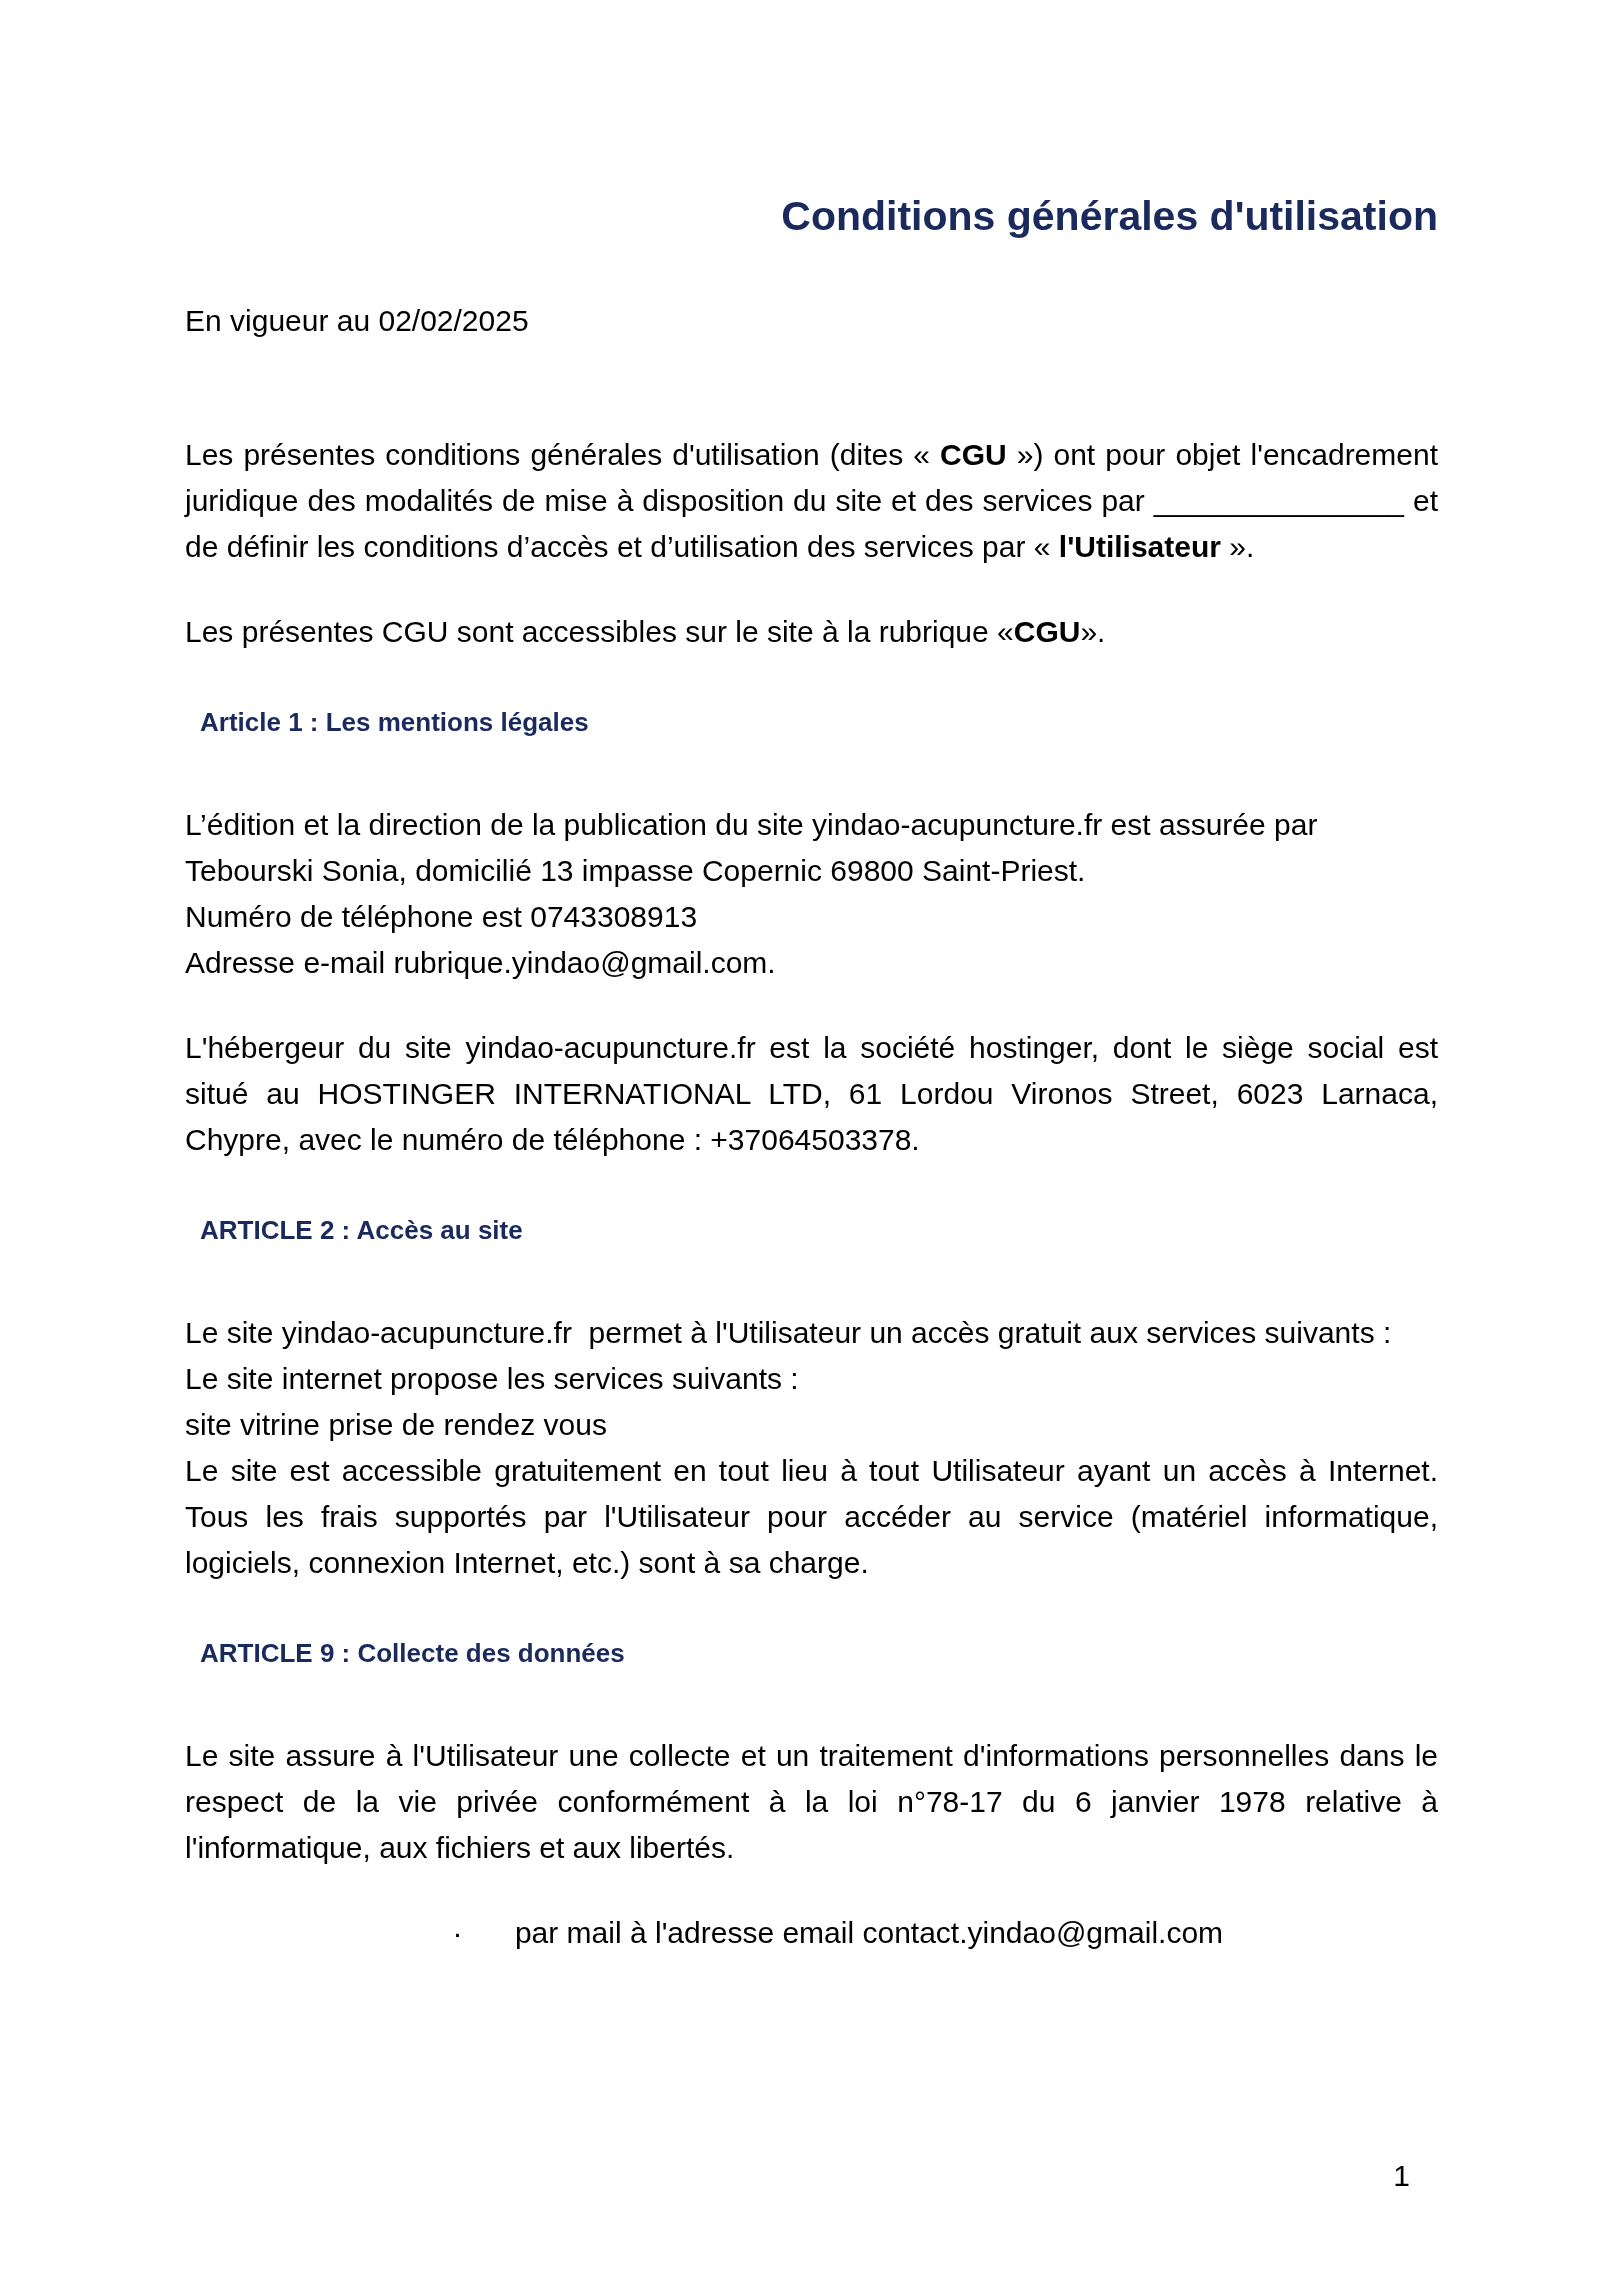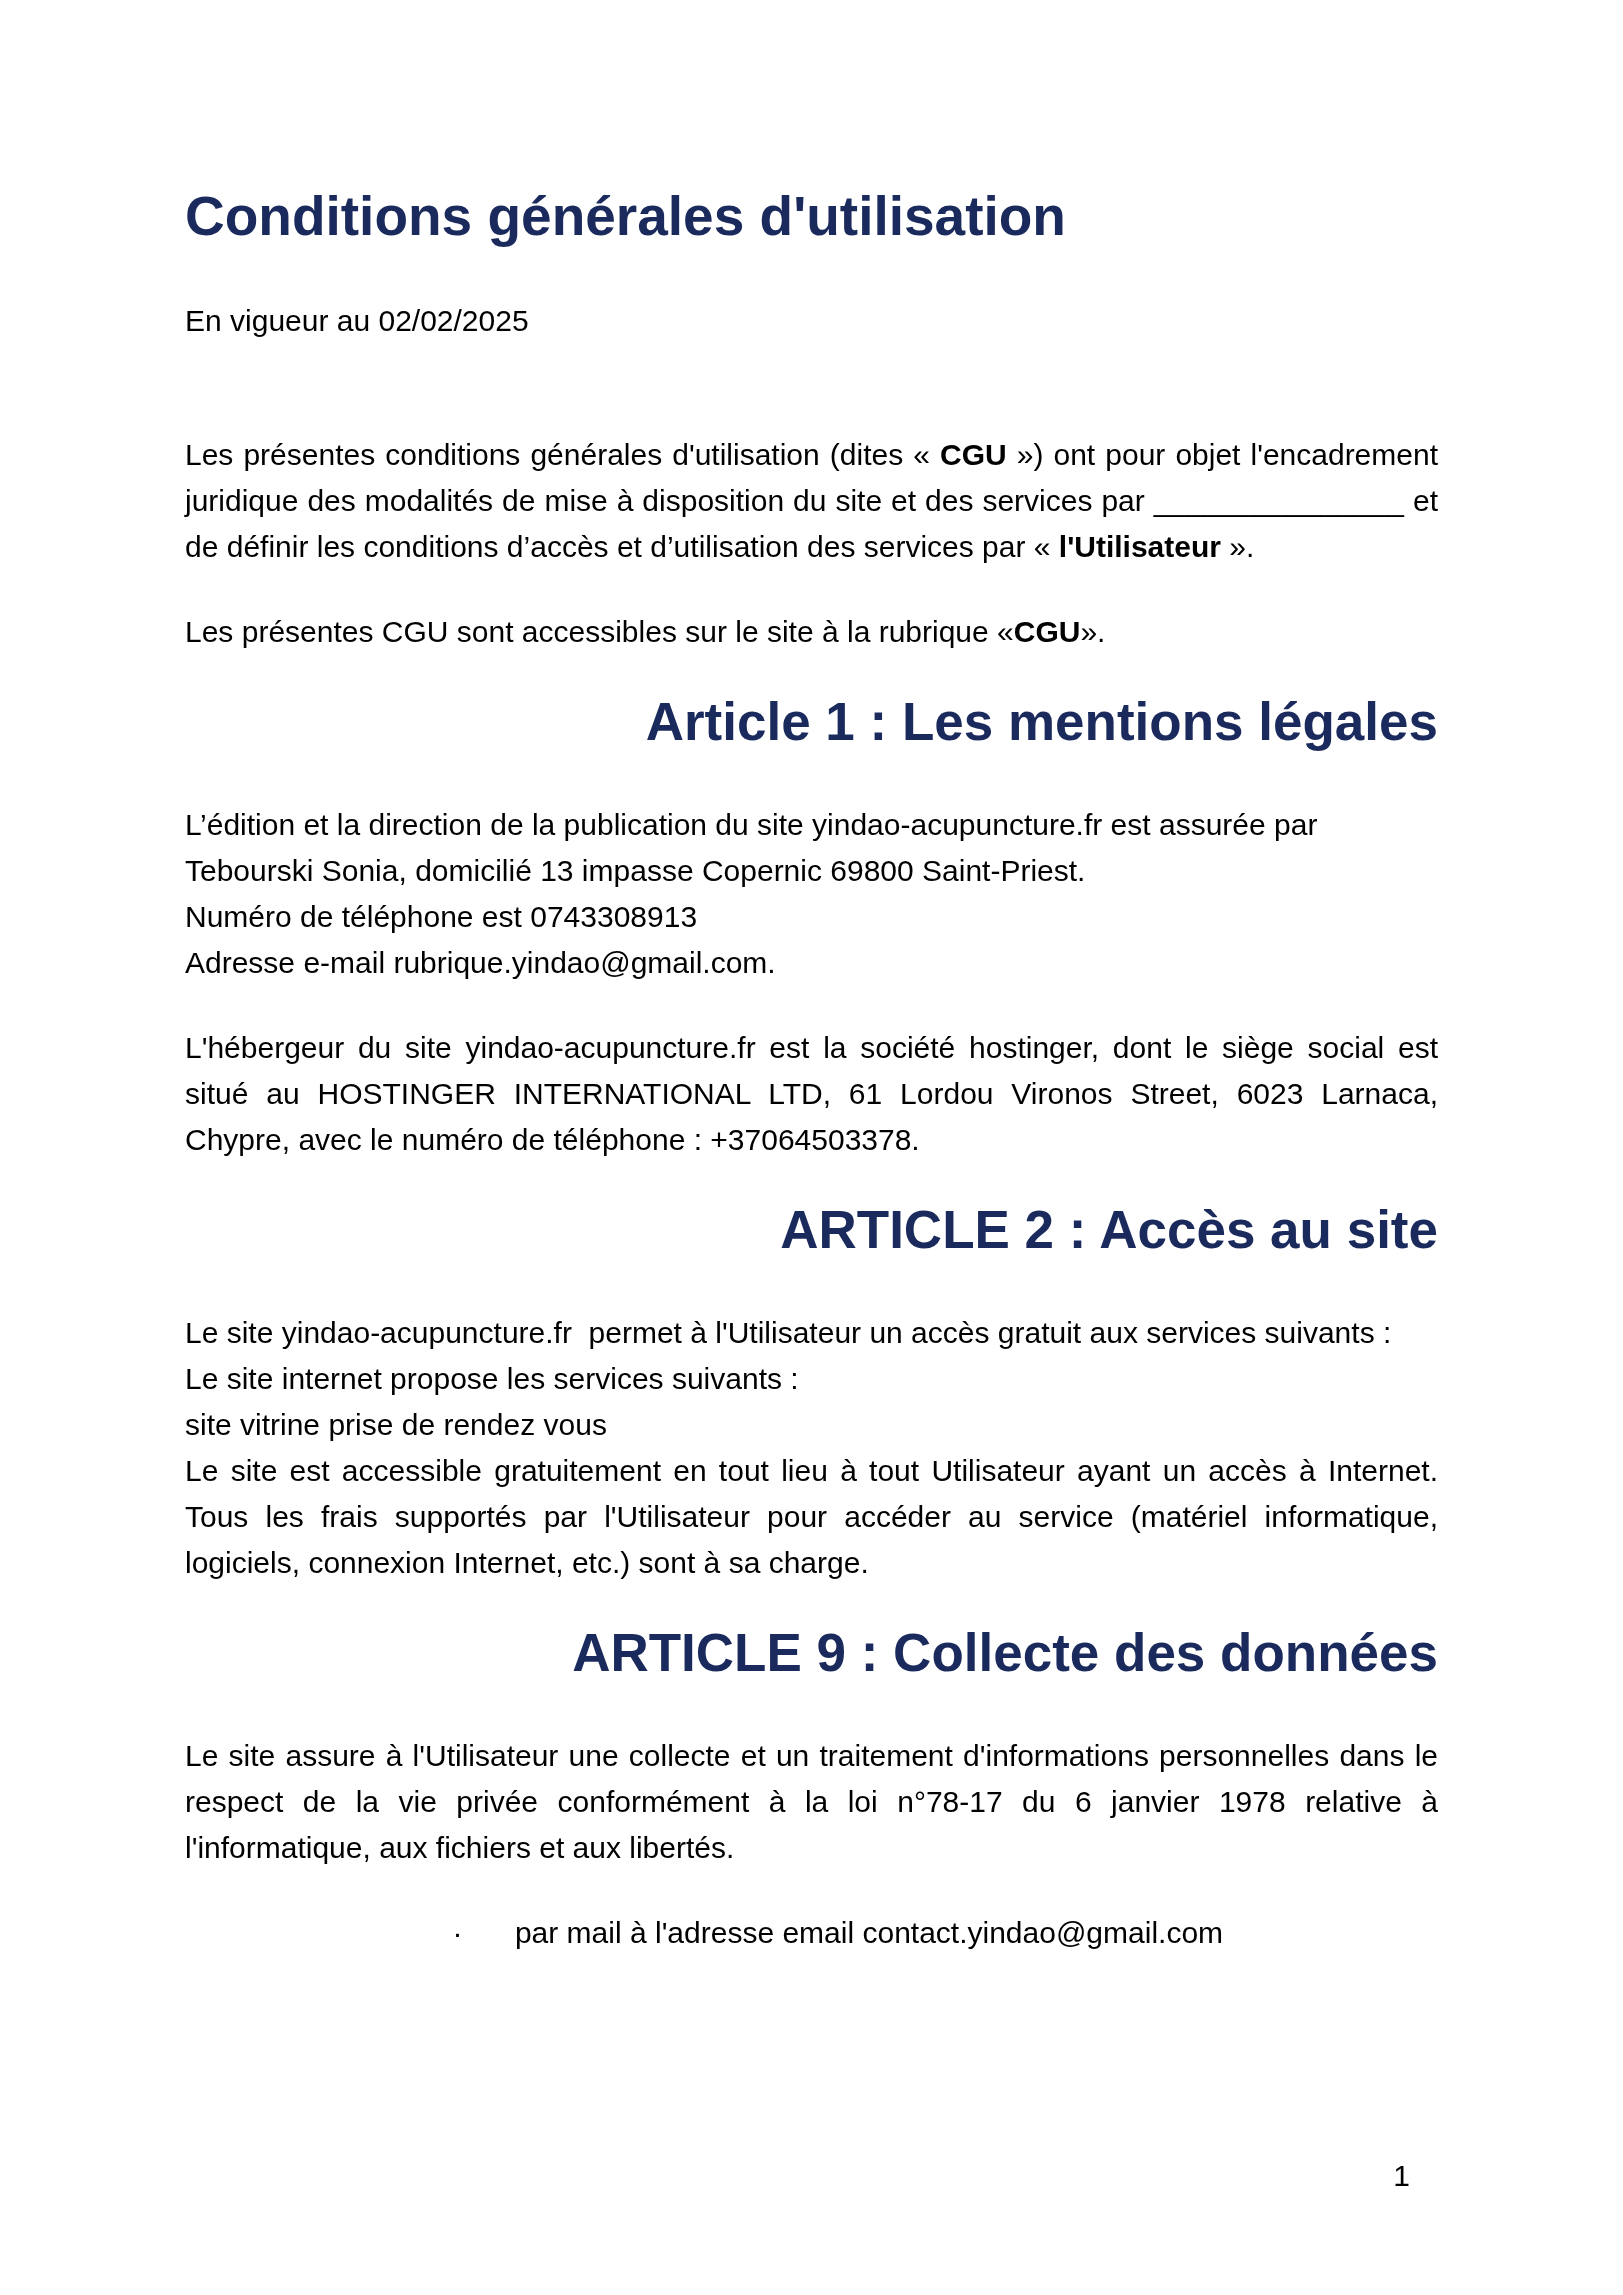--- a/index.html
+++ b/index.html
@@ -9,40 +9,40 @@
     height: 2295px;
     box-sizing: border-box;
     padding: 190px 185px 0 185px;
     background: var(--page-background, #ffffff);
     font-family: "Liberation Sans", "DejaVu Sans", sans-serif;
     font-size: 30px;
     line-height: 46px;
     color: var(--body, #000000);
   }
   .title {
-    font-size: 55px;
+    font-size: 41px;
     line-height: 52px;
     font-weight: 700;
     color: var(--heading, #1b2a5c);
-    text-align: left;
+    text-align: right;
     margin: 0 0 56px 0;
   }
   .date {
     text-align: left;
     margin: 0 0 88px 0;
   }
   p { margin: 0 0 39px 0; }
   .justify { text-align: justify; }
   h2.article {
-    font-size: 53px;
+    font-size: 26px;
     line-height: 56px;
     font-weight: 700;
     color: var(--heading, #1b2a5c);
     margin: 0 0 52px 15px;
-    text-align: right;
+    text-align: left;
   }
   b { font-weight: 700; }
   .sp   { margin-top: 65px; }
   .mb0  { margin-bottom: 0; }
   .bullet { margin: 6.5px 0 0 0; text-align: center; }
   .bullet .marker { display: inline-block; width: 115px; }
   .pagenum {
     position: absolute;
     top: 2153px;
     right: 213px;

